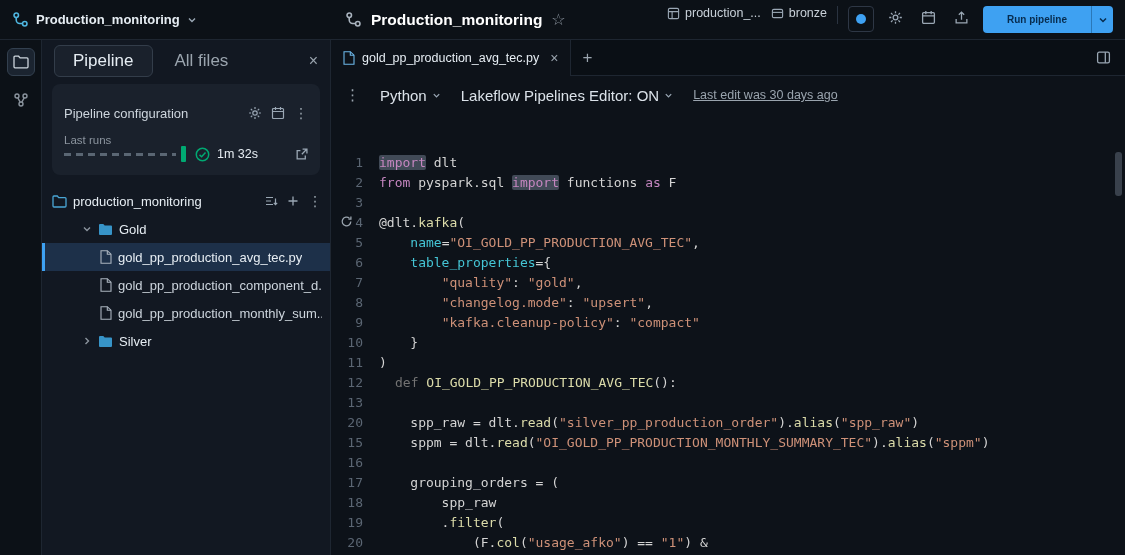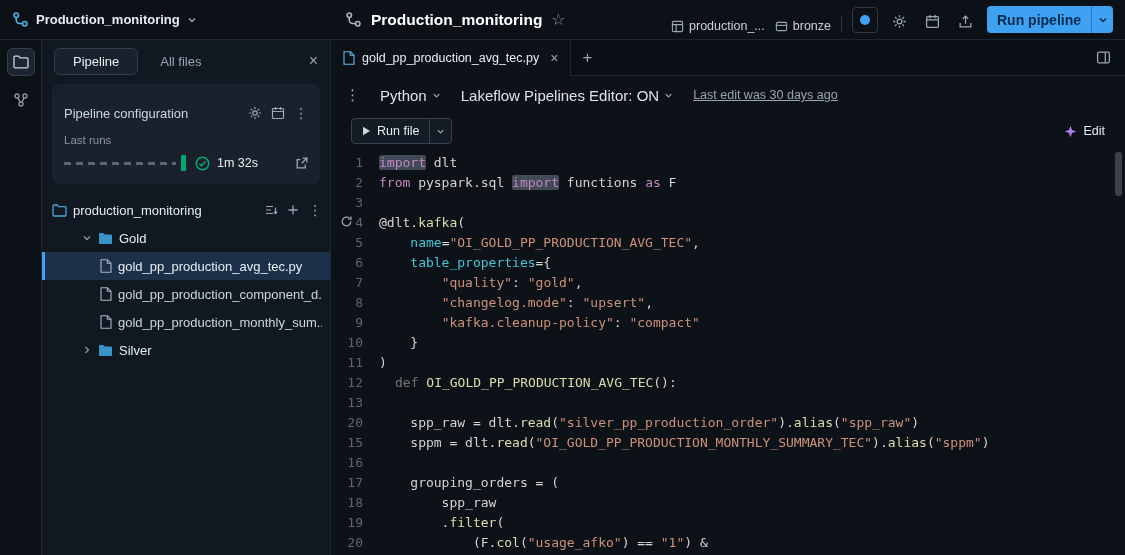--- a/index.html
+++ b/index.html
@@ -16,35 +16,35 @@
   .topbar {
     position:absolute; top:0; left:0; right:0; height:40px;
     background:#0c1117; border-bottom:1px solid #1e2631;
     display:flex; align-items:center; padding:0 12px; z-index:5;
   }
   .topbar-left { display:flex; align-items:center; gap:7px; }
   .ws-name { font-weight:700; color:#e6edf3; font-size:13px; }
   .topbar-center { position:absolute; left:345px; display:flex; align-items:center; gap:9px; }
   .page-title { font-weight:700; color:#ffffff; font-size:15.5px; }
   .star { font-size:16px; color:#8b949e; cursor:pointer; }
-  .topbar-right { margin-left:auto; display:flex; align-items:flex-end; gap:10px; }
+  .topbar-right { margin-left:auto; display:flex; align-items:flex-start; gap:10px; }
   .ctx-item { display:flex; align-items:center; gap:5px; color:#c9d1d9; font-size:12.5px; }
   .vdiv { width:1px; height:18px; background:#2a3340; }
   .sq-btn {
     width:26px; height:26px; border:1px solid #2e3745; border-radius:4px;
     display:flex; align-items:center; justify-content:center; background:transparent; cursor:pointer;
   }
   .blue-dot { width:10px; height:10px; border-radius:50%; background:#3ea1f2; }
   .icon-btn { background:none; border:none; padding:4px; cursor:pointer; display:flex; }
   .run-pipeline {
     display:flex; align-items:stretch; height:27px; border-radius:4px; overflow:hidden; cursor:pointer;
   }
   .run-pipeline .rp-main {
-    background:#3ea1f2; color:#072c4e; font-weight:700; font-size:14px;
-    display:flex; align-items:center; padding:0 10px;
+    background:#3ea1f2; color:#072c4e; font-weight:700; font-size:10px;
+    display:flex; align-items:center; padding:0 24px;
   }
   .run-pipeline .rp-arrow {
     background:#3ea1f2; border-left:1px solid rgba(7,44,78,.35);
     display:flex; align-items:center; justify-content:center; width:22px; color:#072c4e;
   }
 
   
   .rail {
     position:absolute; top:40px; left:0; bottom:0; width:42px;
     background:#0c1117; border-right:1px solid #1e2631;
@@ -56,32 +56,32 @@
   }
   .rail-btn.active { background:#1b2430; border-color:#33404f; }
 
   
   .sidebar {
     position:absolute; top:40px; left:42px; bottom:0; width:289px;
     background:#121822; border-right:1px solid #1e2631;
   }
   .side-tabs { height:42px; display:flex; align-items:center; padding:0 12px; gap:4px; }
   .pill-tab {
-    padding:5px 18px; border-radius:6px; font-size:13px; cursor:pointer; color:#9aa4ae;
+    padding:5px 18px; border-radius:6px; font-size:17px; cursor:pointer; color:#9aa4ae;
   }
   .pill-tab.active { background:#1a212c; border:1px solid #333d4a; color:#e6edf3; }
   .close-x { margin-left:auto; font-size:16px; color:#9aa4ae; cursor:pointer; line-height:1; }
 
   .config-card {
     margin:2px 10px 0 10px; background:#1a212c; border-radius:8px; padding:11px 12px 13px 12px;
   }
   .config-title-row { display:flex; align-items:center; gap:9px;margin-top:10px; }
   .config-title { color:#cdd5dd; font-size:13px; flex:1; }
   .last-runs { color:#8b949e; font-size:11.5px; margin-top:13px; }
-  .run-row { display:flex; align-items:center; margin-top:9px; }
+  .run-row { display:flex; align-items:center; }
   .dash-line { width:112px; height:3px; background:repeating-linear-gradient(90deg,#5a6673 0 7px,transparent 7px 12px); }
   .green-bar { width:5px; height:16px; background:#00a972; border-radius:1px; margin-left:5px; }
   .run-duration { color:#e6edf3; font-size:12.5px; margin-left:7px; }
   .run-row .icon { cursor:pointer; }
 
   
   .tree { margin-top:12px; }
   .tree-row {
     height:28px; display:flex; align-items:center; gap:6px; padding-right:8px;
     cursor:pointer; color:#cdd5dd; font-size:13px; position:relative;
@@ -417,45 +417,20 @@
       <span>Lakeflow Pipelines Editor: ON</span>
       <span class="icon">
         <svg width="9" height="9" viewBox="0 0 10 10">
             <path d="M2 3.5 5 6.5 8 3.5" stroke="currentColor" fill="none" stroke-width="1.4"></path>
           </svg>
       </span>
     </span>
     <span class="last-edit">Last edit was 30 days ago</span>
   </div>
 
-  <div class="runrow">
-    <div class="run-file">
-      <span class="rf-main">
-        <span class="icon">
-          <svg width="9" height="10" viewBox="0 0 9 10">
-              <path d="M1 .8 8 5 1 9.2z" fill="#cdd5dd"></path>
-            </svg>
-        </span>
-        <span>Run file</span>
-      </span>
-      <span class="rf-arrow">
-        <svg width="9" height="9" viewBox="0 0 10 10">
-            <path d="M2 3.5 5 6.5 8 3.5" stroke="currentColor" fill="none" stroke-width="1.4"></path>
-          </svg>
-      </span>
-    </div>
-    <span class="edit-btn">
-      <span class="icon">
-        <svg width="13" height="13" viewBox="0 0 14 14">
-            <path d="M7 .8 8.6 5.4 13.2 7 8.6 8.6 7 13.2 5.4 8.6 .8 7 5.4 5.4z" fill="#b07ef5"></path>
-          </svg>
-      </span>
-      <span>Edit</span>
-    </span>
-  </div>
 
   <div class="code-wrap">
     <div class="code-lines">
         <div class="code-line">
           <span class="ln">1</span>
           <span class="lc"><span class="tok-kwhl">import</span><span class="tok-plain"> dlt</span></span>
         </div>
         <div class="code-line">
           <span class="ln">2</span>
           <span class="lc"><span class="tok-kw">from</span><span class="tok-plain"> pyspark.sql </span><span class="tok-kwhl">import</span><span class="tok-plain"> functions </span><span class="tok-kw">as</span><span class="tok-plain"> F</span></span>

